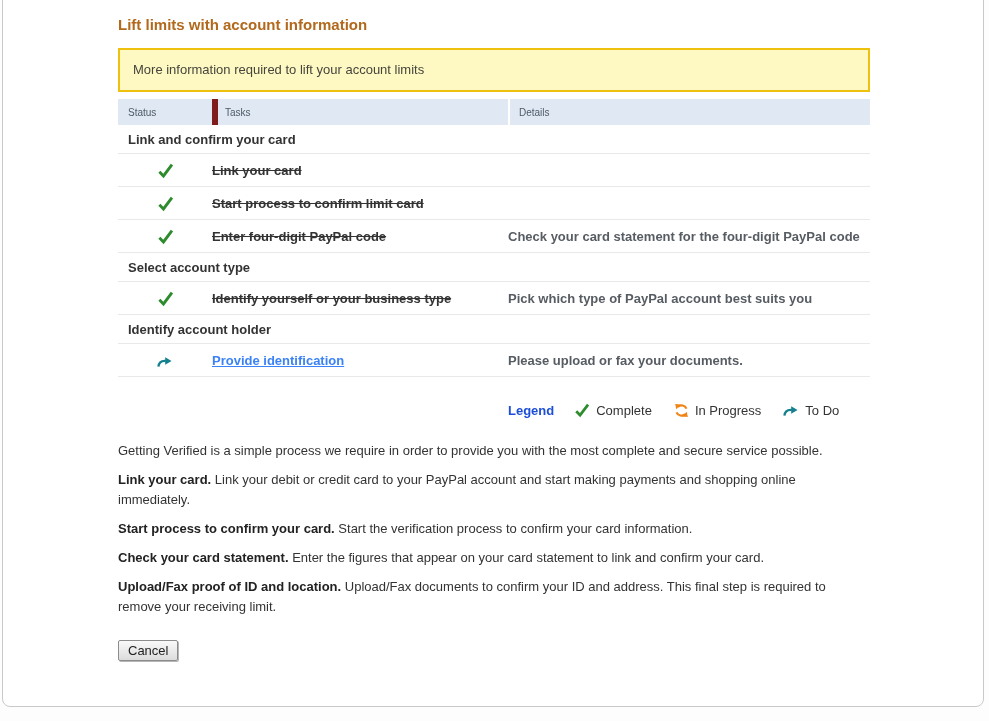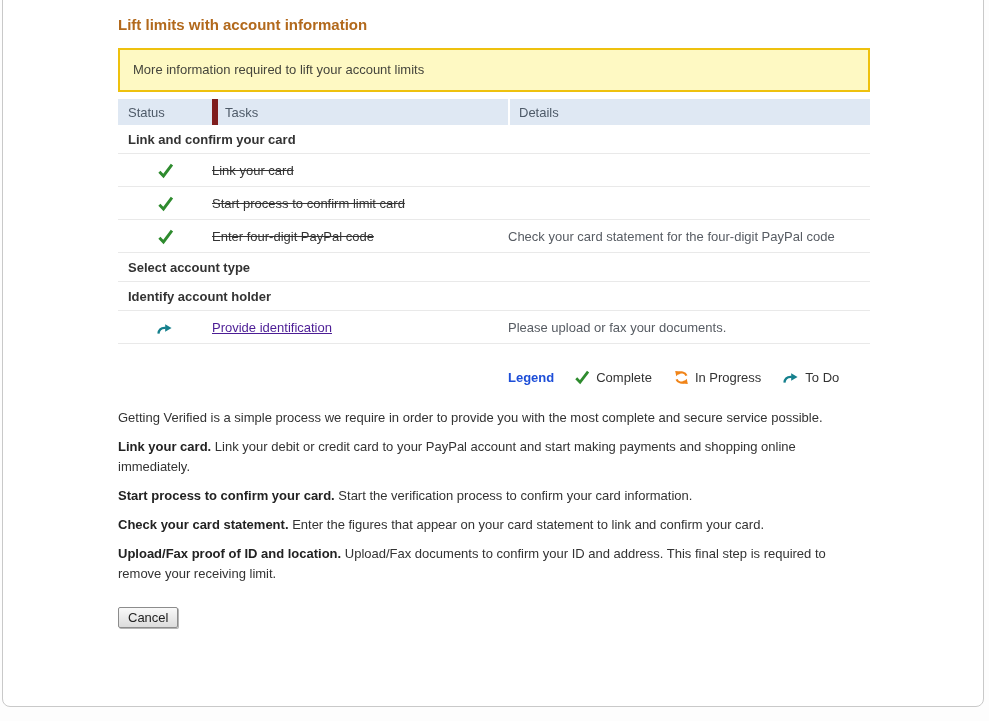--- a/index.html
+++ b/index.html
@@ -25,35 +25,35 @@
   }
   .intro{margin-top:14px;line-height:21px;color:#333;}
   table.tbl{
     margin-top:7px;width:752px;border-collapse:separate;border-spacing:0;
     table-layout:fixed;
   }
   .tbl col.c-status{width:94px;}
   .tbl col.c-tasks{width:296px;}
   .tbl col.c-details{width:362px;}
   .tbl thead th{
-    background:#dfe8f3;height:26px;font-size:13px;font-weight:normal;
+    background:#dfe8f3;height:26px;font-size:10px;font-weight:normal;
     color:#4e5a68;text-align:left;vertical-align:middle;padding:0;
   }
   .tbl thead th.h-status{padding-left:10px;}
   .tbl thead th.h-tasks{padding-left:7px;border-left:6px solid #7f1d1d;}
   .tbl thead th.h-details{padding-left:9px;border-left:2px solid #fff;}
-  .tbl td{vertical-align:middle;padding:0;border-bottom:1px solid #e9e9e9;}
+  .tbl td{vertical-align:middle;padding:0;border-bottom:1px solid #e9e9e9;font-weight:bold;}
   .tbl tr.section-row td{
     height:28px;font-weight:bold;color:#333;padding-left:10px;
   }
   .tbl tr.task-row td{height:32px;}
   .td-status{text-align:center;}
   .td-task{padding-left:7px;}
   .td-task .struck{text-decoration:line-through;color:#333;}
-  .td-task a{color:#4c1d95;text-decoration:underline;}
+  .td-task a{color:#3b82f6;text-decoration:underline;}
   .td-details{padding-left:9px;color:#575c63;}
   .icon{display:inline-block;vertical-align:middle;}
   .legend{
     margin-top:25px;display:flex;align-items:center;
     padding-left:390px;box-sizing:border-box;width:752px;
   }
   .legend .legend-label{font-weight:bold;color:#1d4ed8;margin-right:20px;}
   .legend .legend-item{display:flex;align-items:center;margin-right:22px;}
   .legend .legend-item .icon{margin-right:6px;}
   .paras{margin-top:23px;}
@@ -122,20 +122,29 @@
           <svg class="icon" width="17" height="17" viewBox="0 0 20 20">
               <path d="M2.8 11.5 L7.6 16.4 L17.6 3.2" fill="none" stroke="#2e8b2e" stroke-width="3.4"></path>
             </svg>
         </td>
         <td class="td-task"><span class="struck">Enter four-digit PayPal code</span></td>
         <td class="td-details">Check your card statement for the four-digit PayPal code</td>
       </tr>
       <tr class="section-row">
         <td colspan="3">Select account type</td>
       </tr>
+      <tr class="task-row">
+        <td class="td-status">
+          <svg class="icon" width="17" height="17" viewBox="0 0 20 20">
+              <path d="M2.8 11.5 L7.6 16.4 L17.6 3.2" fill="none" stroke="#2e8b2e" stroke-width="3.4"></path>
+            </svg>
+        </td>
+        <td class="td-task"><span class="struck">Identify yourself or your business type</span></td>
+        <td class="td-details">Pick which type of PayPal account best suits you</td>
+      </tr>
       <tr class="section-row">
         <td colspan="3">Identify account holder</td>
       </tr>
       <tr class="task-row">
         <td class="td-status">
           <svg class="icon" width="16" height="13" viewBox="0 0 20 15">
               <path d="M1.8 14 C2.4 8.6 6.2 6.4 11 6.9" fill="none" stroke="#15808d" stroke-width="2.8"></path>
               <polygon points="10.2,2.2 18.2,7.0 10.2,11.6" fill="#15808d"></polygon>
             </svg>
         </td>

